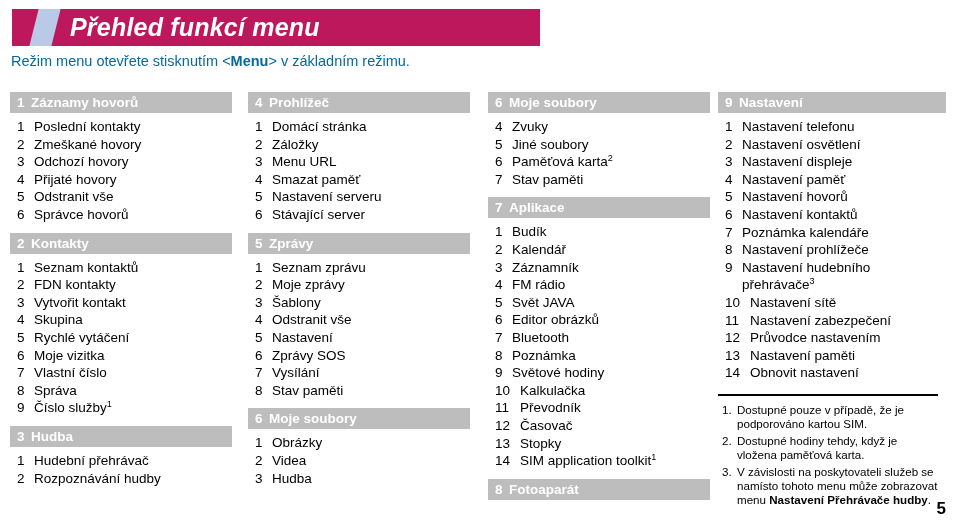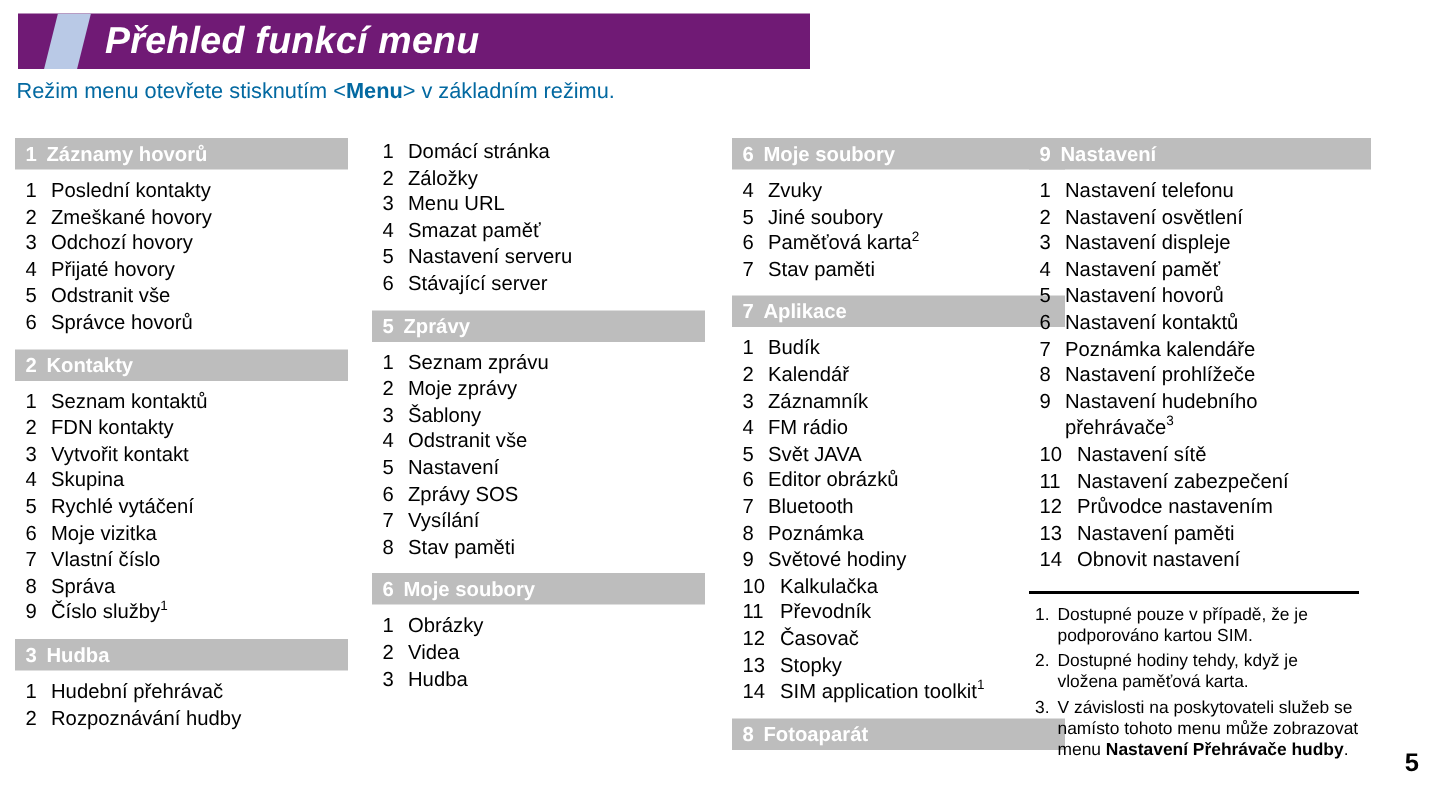--- a/index.html
+++ b/index.html
@@ -16,21 +16,21 @@
     position: relative;
   }
 
   
   .banner {
     position: absolute;
     left: 12px;
     top: 9px;
     width: 528px;
     height: 37px;
-    background: #701a75;
+    background: #be185d;
     overflow: hidden;
   }
   .banner-mark {
     position: absolute;
     left: 22px;
     top: 0;
     width: 22px;
     height: 37px;
     background: #b9c9e6;
     transform: skewX(-14deg);
@@ -68,21 +68,21 @@
     height: 431px;
   }
   .col {
     position: absolute;
     top: 0;
     width: 222px;
   }
   .col-0 { left: 10px; }
   .col-1 { left: 248px; }
   .col-2 { left: 488px; }
-  .col-3 { left: 686px; width: 228px; }
+  .col-3 { left: 718px; width: 228px; }
 
   .sec-head {
     background: #bdbdbd;
     color: #ffffff;
     height: 21px;
     line-height: 21px;
     font-size: 13.5px;
     font-weight: bold;
     padding-left: 7px;
     box-sizing: border-box;
@@ -199,20 +199,21 @@
       <div class="sec-block">
         <div class="sec-head"><span class="num">3</span><span>Hudba</span></div>
         <ul class="items">
           <li><span class="n">1</span><span>Hudební přehrávač</span></li>
           <li><span class="n">2</span><span>Rozpoznávání hudby</span></li>
         </ul>
       </div>
     </div>
     <div class="col col-1">
       <div class="sec-block">
+        <div class="sec-head"><span class="num">4</span><span>Prohlížeč</span></div>
         <ul class="items">
           <li><span class="n">1</span><span>Domácí stránka</span></li>
           <li><span class="n">2</span><span>Záložky</span></li>
           <li><span class="n">3</span><span>Menu URL</span></li>
           <li><span class="n">4</span><span>Smazat paměť</span></li>
           <li><span class="n">5</span><span>Nastavení serveru</span></li>
           <li><span class="n">6</span><span>Stávající server</span></li>
         </ul>
       </div>
       <div class="sec-block">

